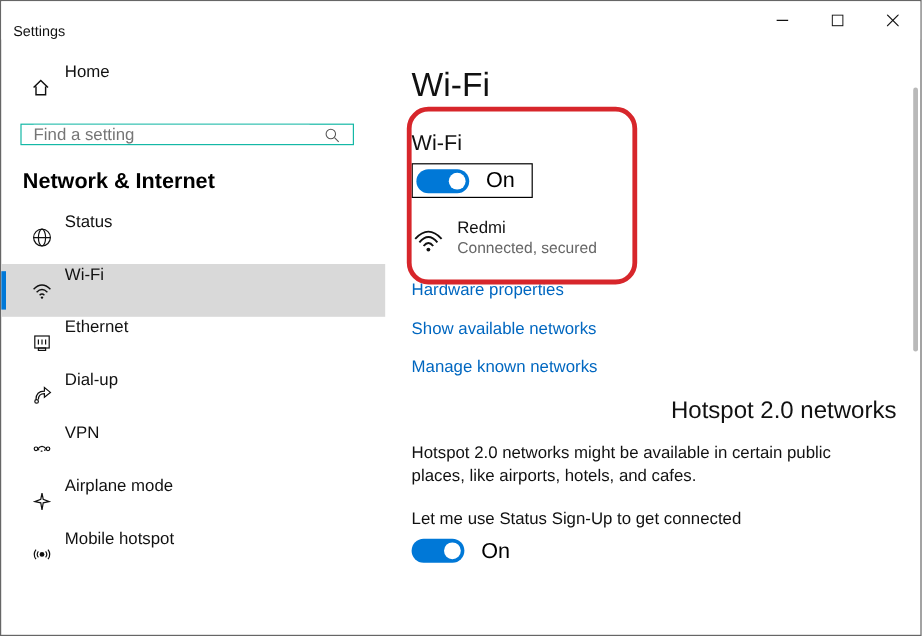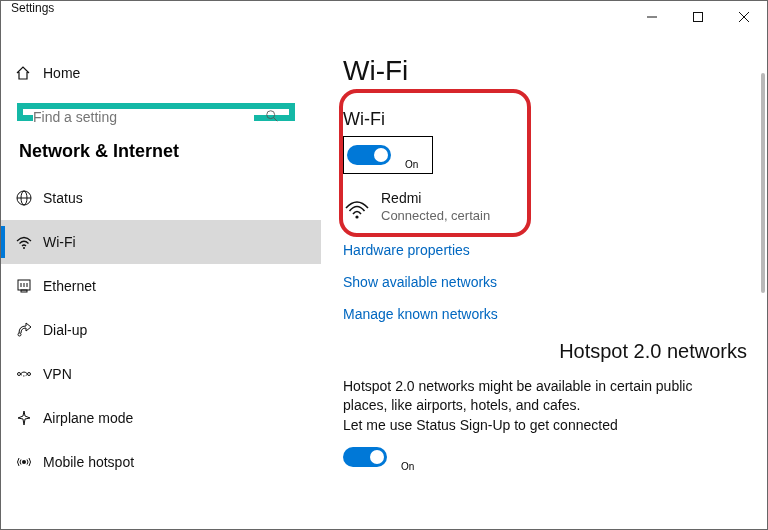--- a/index.html
+++ b/index.html
@@ -9,21 +9,21 @@
     background: #fff;
     width: 768px;
     height: 530px;
     overflow: hidden;
     border: 1px solid #666;
     position: relative;
   }
   .titlebar {
     height: 32px;
     display: flex;
-    align-items: flex-start;
+    align-items: flex-end;
     justify-content: space-between;
     padding-left: 10px;
     background: #fff;
   }
   .titlebar .title { font-size: 12px; color: #111; }
   .titlebar .window-controls { display: flex; }
   .win-btn {
     width: 46px; height: 32px;
     display: flex; align-items: center; justify-content: center;
     font-family: "Segoe UI Symbol", sans-serif;
@@ -33,41 +33,40 @@
     display: flex;
     height: calc(100% - 32px);
   }
   .sidebar {
     width: 320px;
     padding-top: 18px;
     padding-left: 0;
   }
   .home-row, .sidebar-item {
     display: flex;
-    align-items: center;
     height: 44px;
-    padding-left: 14px;
+    padding-left: 25px;
     color: #111;
   }
   .home-row .icon, .sidebar-item .icon {
     width: 28px;
     display: inline-flex;
     align-items: center;
     justify-content: flex-start;
     color: #111;
   }
   .home-row .label, .sidebar-item .label { font-size: 14px; }
   .search-row {
     padding: 8px 16px 18px 16px;
   }
   .search-box {
-    border: 6px solid #14b8a6;
+    border: 1px solid #14b8a6;
     height: 18px;
     display: flex;
-    align-items: flex-start;
+    align-items: flex-end;
     padding: 0 10px;
     justify-content: space-between;
     width: 278px;
     background: #fff;
   }
   .search-box input {
     border: none; outline: none;
     font-size: 14px; color: #666; width: 90%;
     font-family: inherit;
   }
@@ -124,21 +123,21 @@
     margin-right: 14px;
   }
   .toggle::after {
     content: "";
     position: absolute;
     right: 3px; top: 3px;
     width: 14px; height: 14px;
     border-radius: 50%;
     background: #fff;
   }
-  .toggle-label { font-size: 10px; margin-top: 19px; }
+  .toggle-label { font-size: 18px; }
   .boxed-toggle {
     display: inline-flex;
     align-items: center;
     border: 1.5px solid #000;
     padding: 3px 14px 3px 3px;
   }
   .network-row {
     display: flex;
     align-items: center;
     margin-bottom: 18px;
@@ -152,20 +151,21 @@
   .network-text .status { font-size: 13px; color: #666; line-height: 1.25; }
   .link-item {
     color: #0067c0;
     font-size: 14px;
     margin: 16px 0 6px 0;
   }
   .body-text {
     font-size: 14px;
     color: #111;
     line-height: 1.4;
+    margin-bottom: 16px;
     max-width: 360px;
   }
   .highlight-box {
     position: absolute;
     border: 4px solid #d7262b;
     border-radius: 18px;
     pointer-events: none;
   }
   .scrollbar {
     position: absolute;
@@ -325,21 +325,21 @@
       <span class="network-icon">
         <svg width="28" height="28" viewBox="0 0 28 28">
             <path d="M3 15 Q14 3 25 15" fill="none" stroke="#111" stroke-width="1.6"></path>
             <path d="M6.5 18 Q14 9 21.5 18" fill="none" stroke="#111" stroke-width="1.6"></path>
             <path d="M10 21 Q14 16 18 21" fill="none" stroke="#111" stroke-width="1.6"></path>
             <circle cx="14" cy="24" r="1.6" fill="#111"></circle>
           </svg>
       </span>
       <div class="network-text">
         <div class="name">Redmi</div>
-        <div class="status">Connected, certain</div>
+        <div class="status">Connected, secured</div>
       </div>
     </div>
 
     <div class="link-item">Hardware properties</div>
     <div class="link-item">Show available networks</div>
     <div class="link-item">Manage known networks</div>
 
     <div class="section-title hotspot">Hotspot 2.0 networks</div>
     <div class="body-text">Hotspot 2.0 networks might be available in certain public places, like airports, hotels, and cafes.</div>
     <div class="body-text" style="margin-bottom:6px;">Let me use Status Sign-Up to get connected</div>

